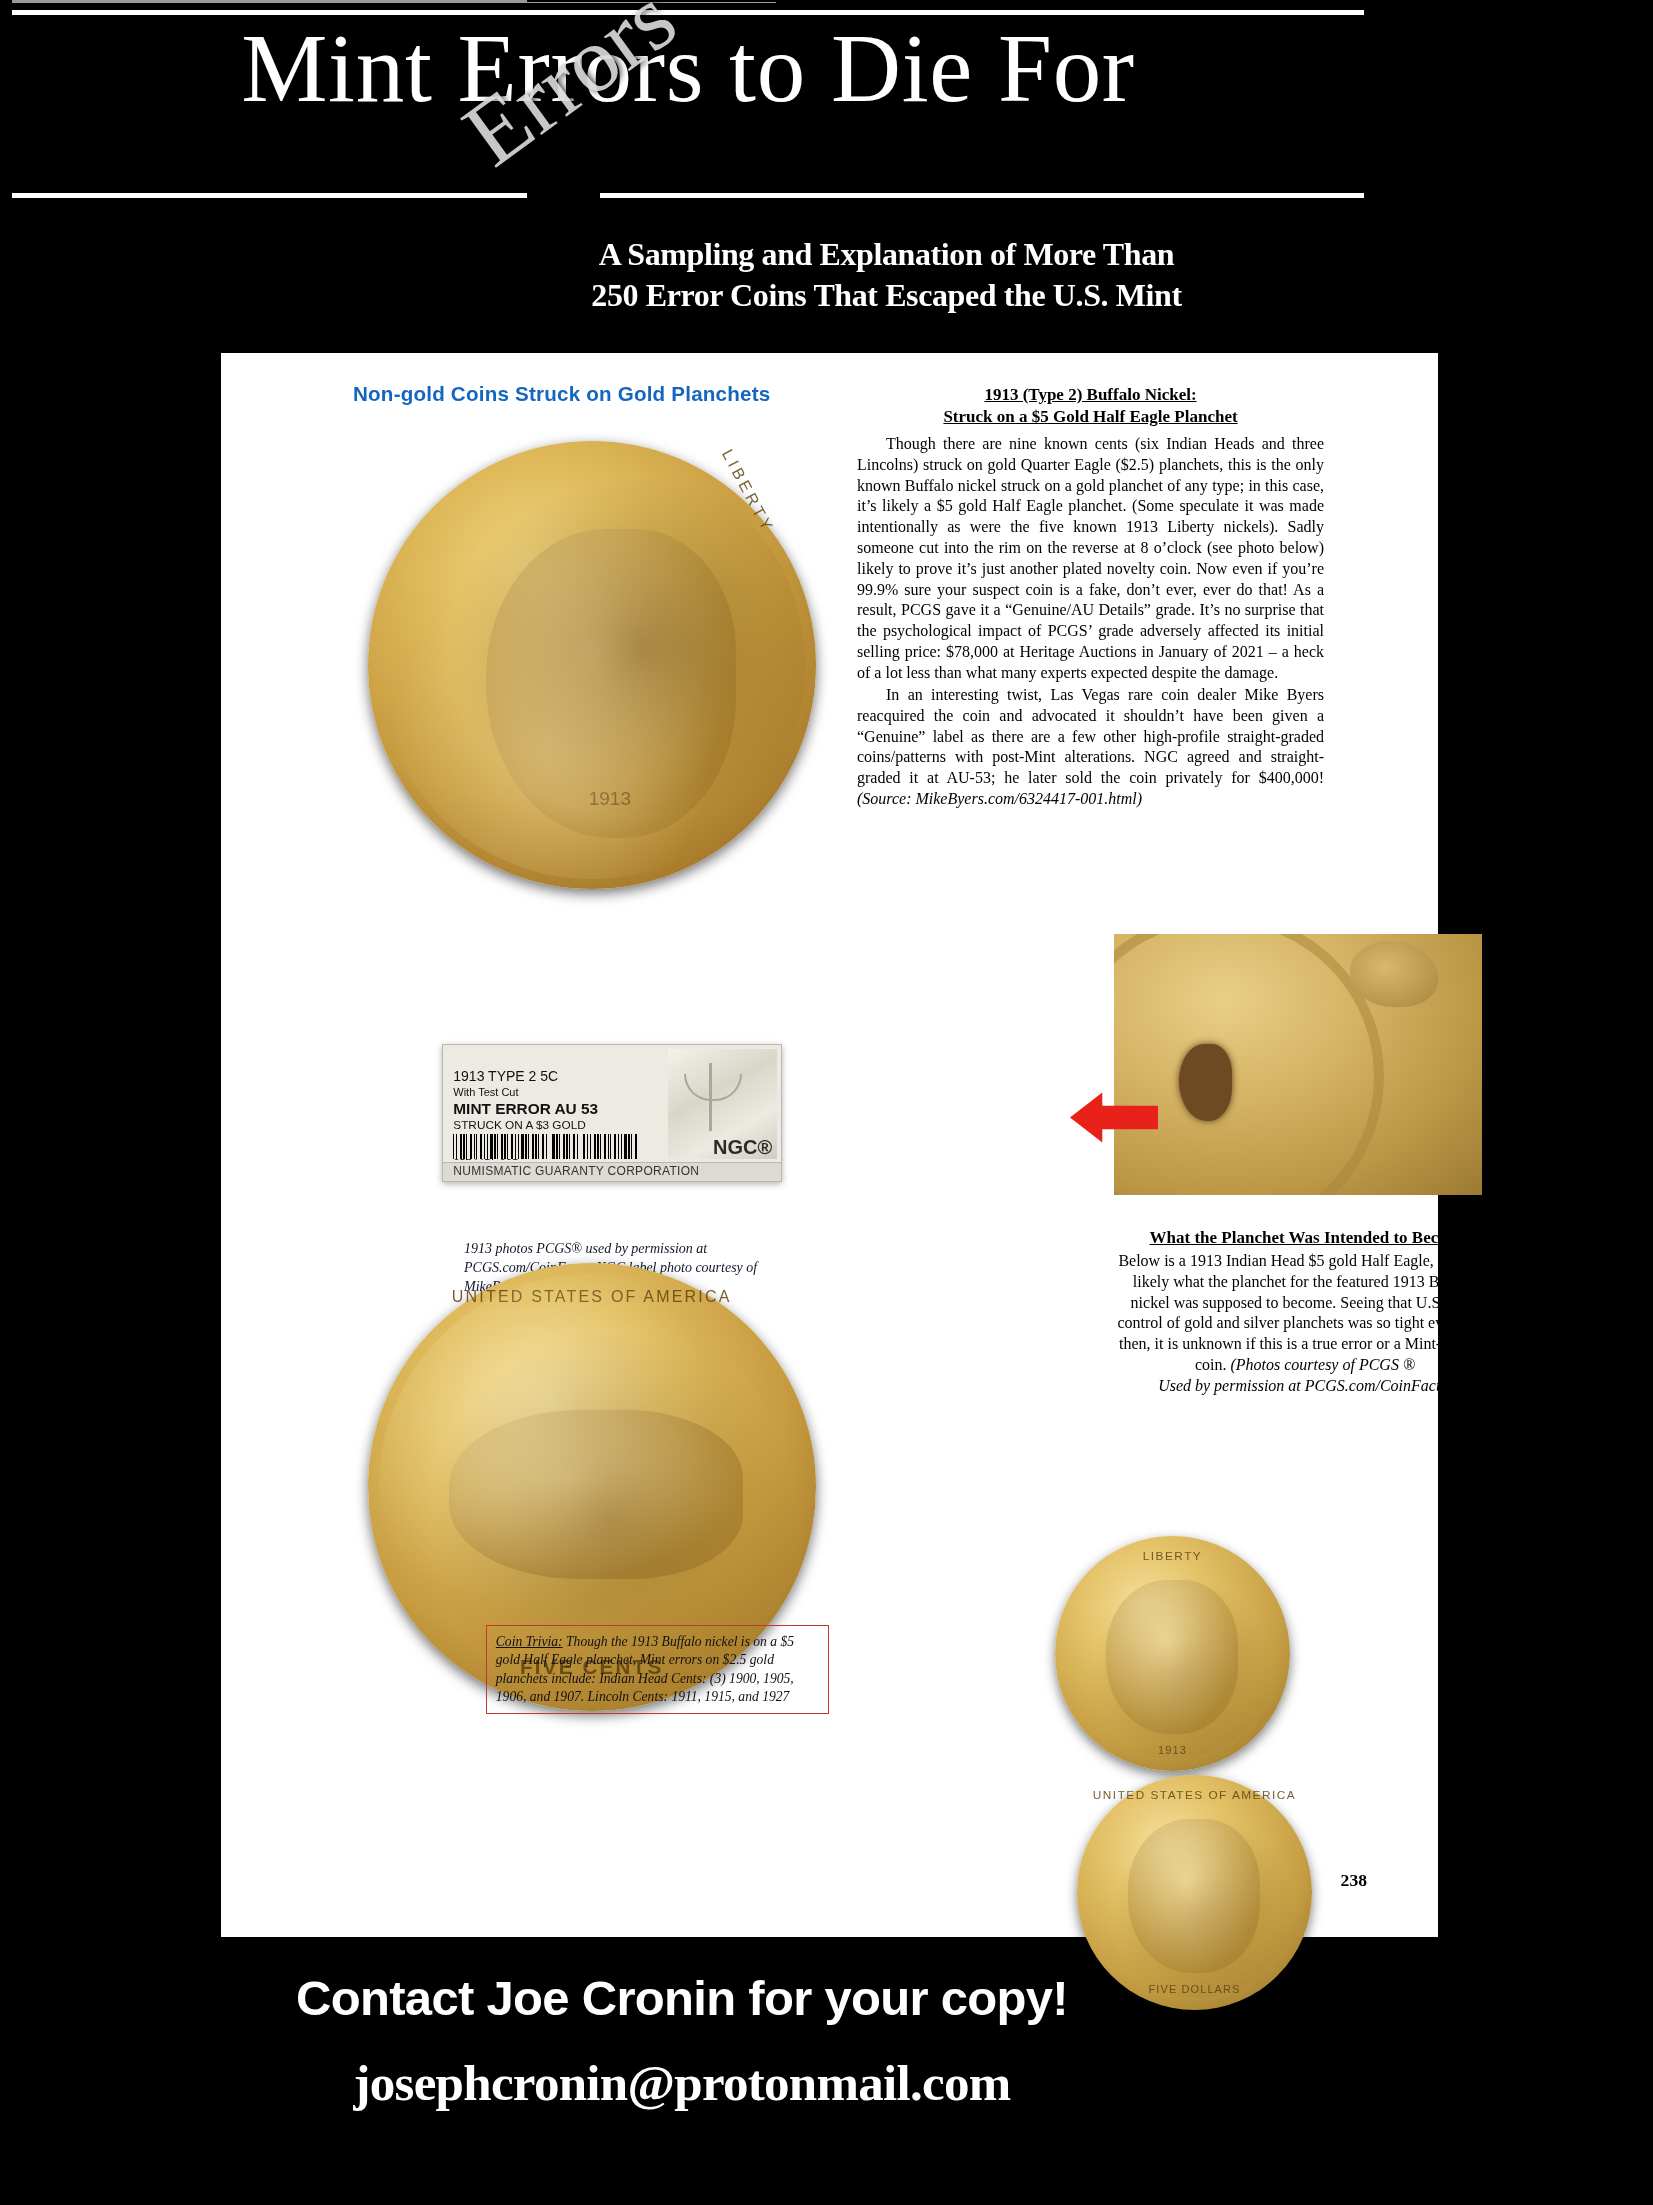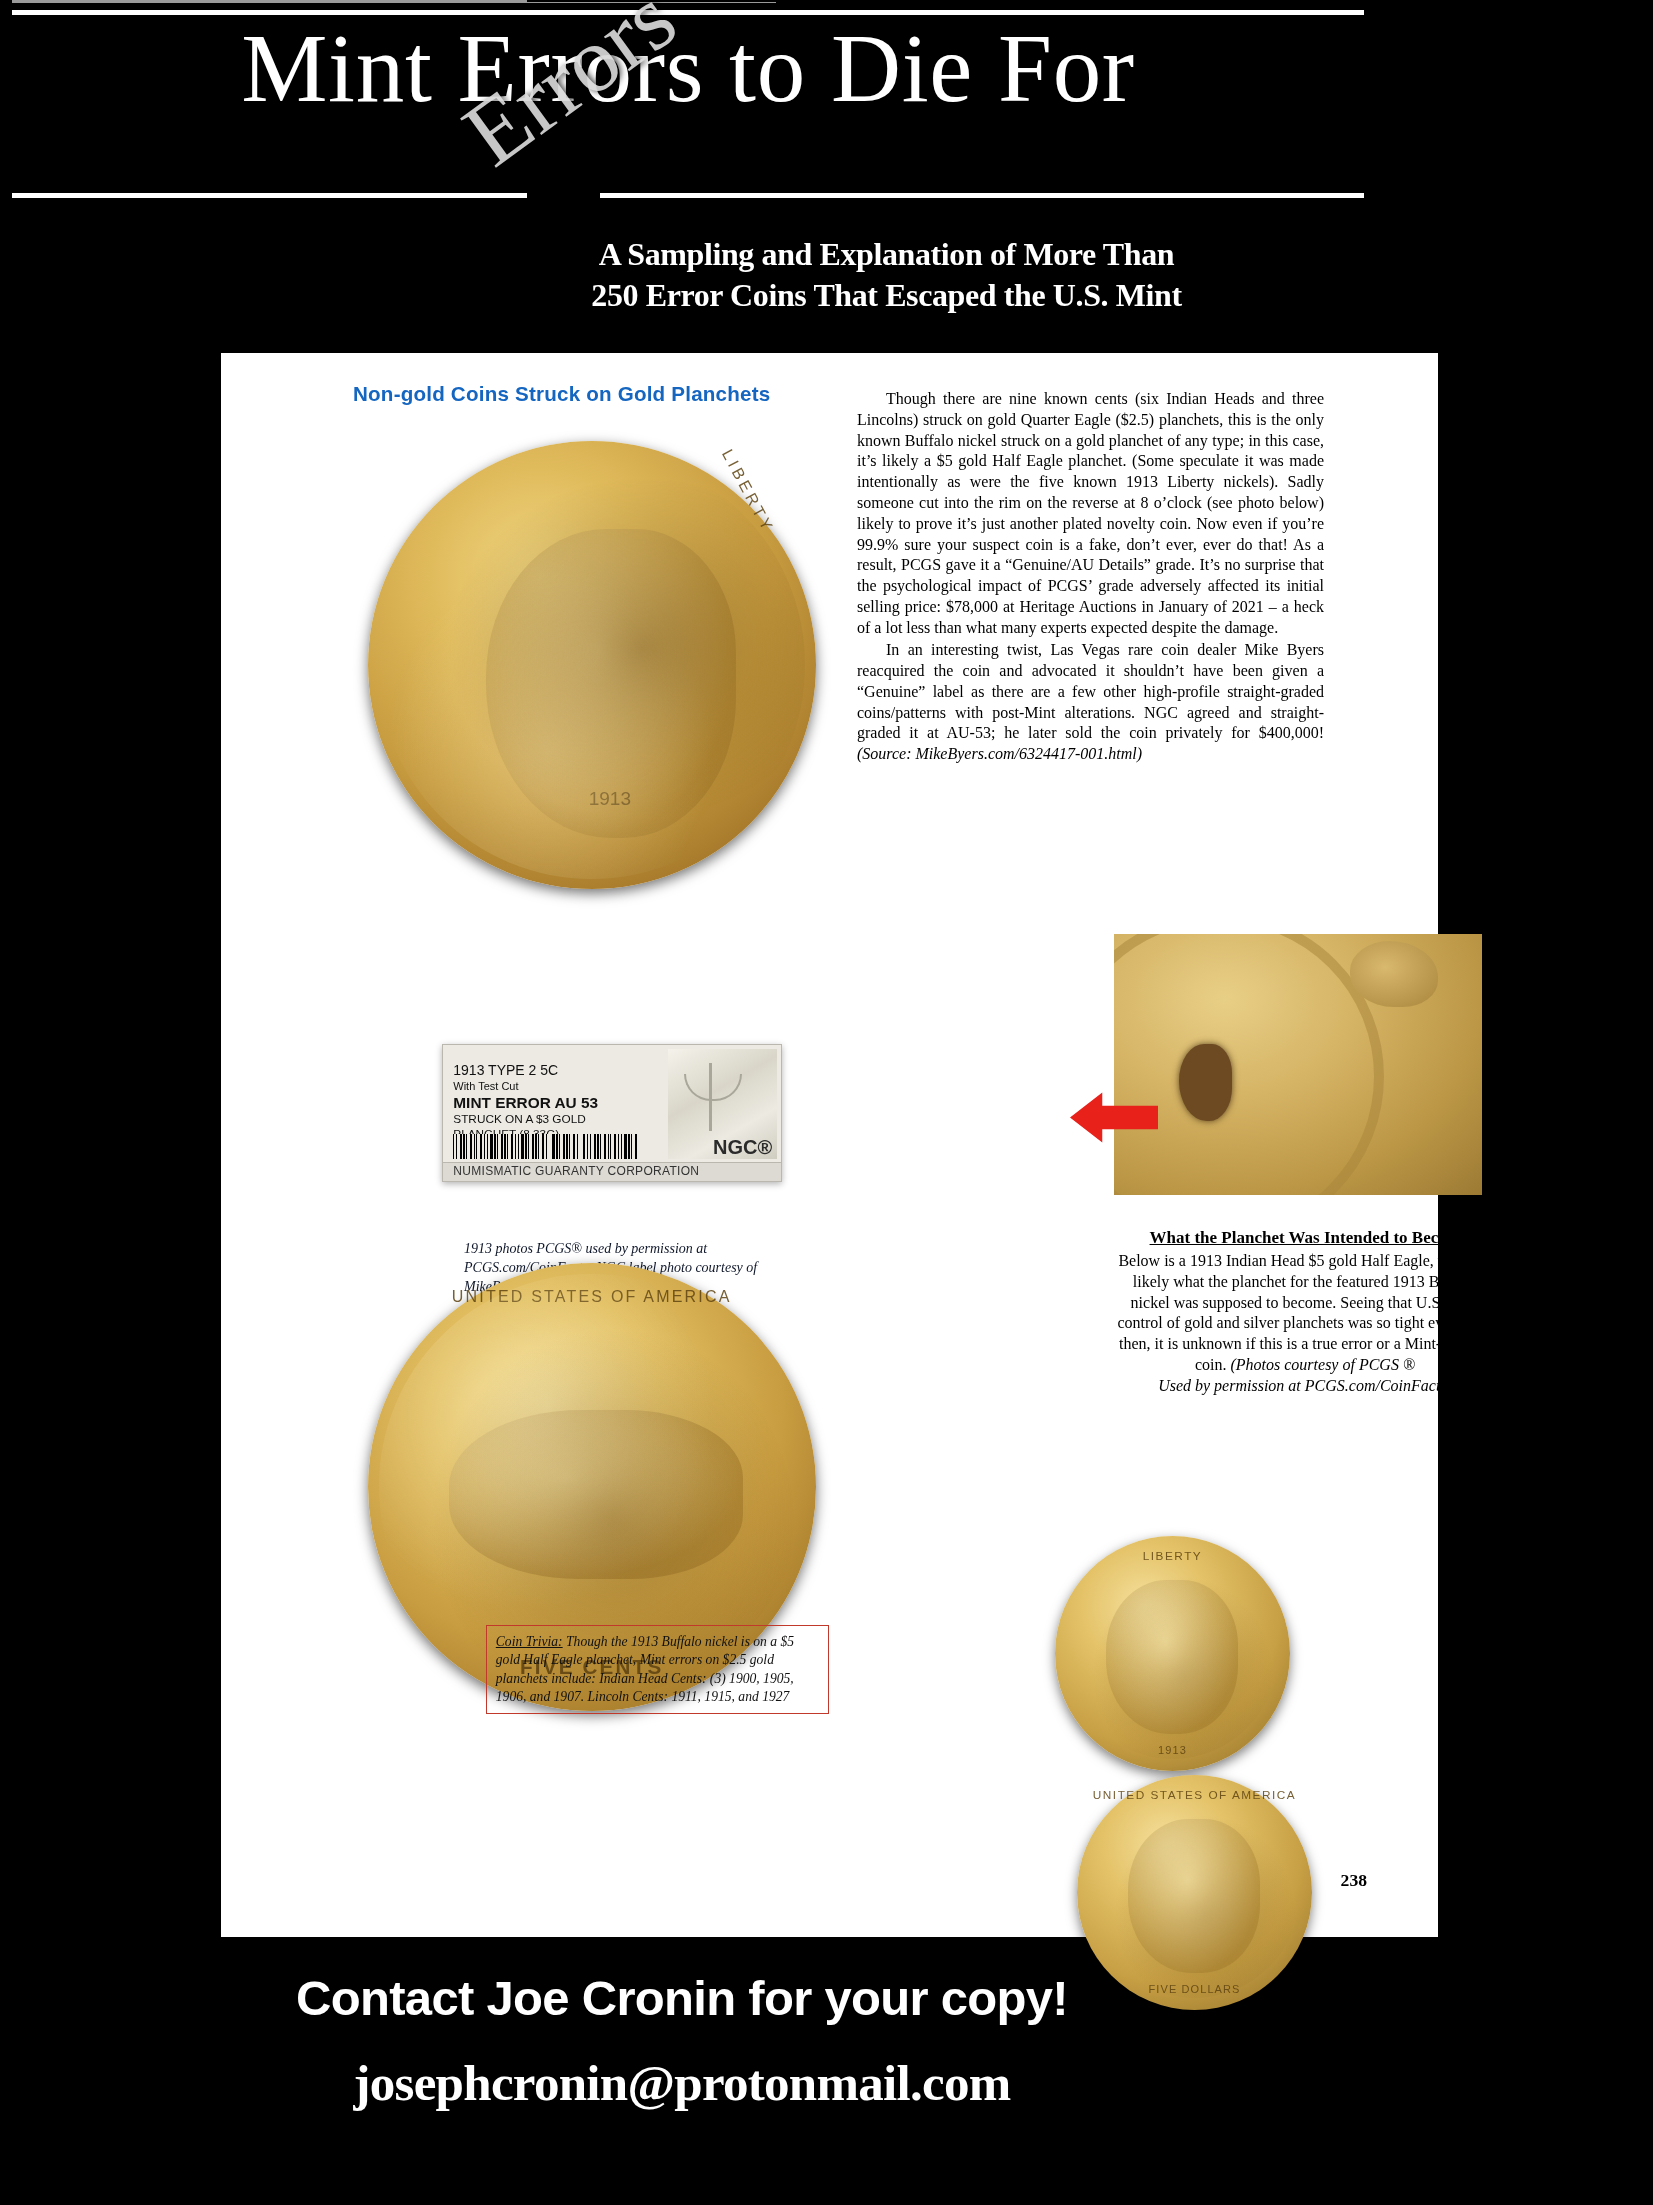--- a/index.html
+++ b/index.html
@@ -139,21 +139,21 @@
 
   
   .slab{
     position:absolute;left:221px;top:691px;
     width:338px;height:136px;
     background:#eceae3;
     border:0.7px solid #b9b7ae;
     box-shadow:0 2.2px 6.6px rgba(0,0,0,.3);
     font-family:"Liberation Sans",sans-serif;
   }
-  .slab .txt{position:absolute;left:10.3px;top:17px;width:213px;color:#111;}
+  .slab .txt{position:absolute;left:10.3px;top:23px;width:213px;color:#111;}
   .slab .l1{font-size:14px;}
   .slab .l2{font-size:11px;margin-top:1.5px;}
   .slab .l3{font-size:15.4px;font-weight:bold;margin-top:2.2px;}
   .slab .l4{font-size:11.8px;margin-top:1.5px;line-height:1.15;}
   .slab .l6{font-size:11px;margin-top:2.2px;}
   .slab .barcode{
     position:absolute;left:10.3px;bottom:22px;width:184px;height:25px;
     background:repeating-linear-gradient(90deg,#000 0 1.5px,#eceae3 1.5px 2.9px,#000 2.9px 3.7px,#eceae3 3.7px 6.6px,#000 6.6px 8.8px,#eceae3 8.8px 10.3px);
   }
   .slab .foot{
@@ -347,20 +347,24 @@
         <div class="buffalo"></div>
         <div class="arc-bot">FIVE CENTS</div>
       </div>
     </div>
 
     <div class="trivia">
       <u>Coin Trivia:</u><span> Though the 1913 Buffalo nickel is on a $5 gold Half Eagle planchet,  Mint errors on $2.5 gold planchets include: Indian Head Cents: (3) 1900, 1905, 1906, and 1907. Lincoln Cents: 1911, 1915, and 1927</span>
     </div>
 
     <div class="col-right">
+      <div class="head-right">
+        <span>1913 (Type 2) Buffalo Nickel:</span><br>
+        <span>Struck on a $5 Gold Half Eagle Planchet</span>
+      </div>
       <div class="body-text">
         <p>Though there are nine known cents (six Indian Heads and three Lincolns) struck on gold Quarter Eagle ($2.5) planchets, this is the only known Buffalo nickel struck on a gold planchet of any type; in this case, it’s likely a $5 gold Half Eagle planchet. (Some speculate it was made intentionally as were the five known 1913 Liberty nickels). Sadly someone cut into the rim on the reverse at 8 o’clock (see photo below) likely to prove it’s just another plated novelty coin. Now even if you’re 99.9% sure your suspect coin is a fake, don’t ever, ever do that! As a result, PCGS gave it a “Genuine/AU Details” grade. It’s no surprise that the psychological impact of PCGS’ grade adversely affected its initial selling price: $78,000 at Heritage Auctions in January of 2021 – a heck of a lot less than what many experts expected despite the damage.</p>
         <p><span>In an interesting twist, Las Vegas rare coin dealer Mike Byers reacquired the coin and advocated it shouldn’t have been given a “Genuine” label as there are a few other high-profile straight-graded coins/patterns with post-Mint alterations. NGC agreed and straight-graded it at AU-53; he later sold the coin privately for $400,000! </span><i>(Source: MikeByers.com/6324417-001.html)</i></p>
       </div>
     </div>
 
     <div class="cutphoto">
       <div class="rimline"></div>
       <div class="hoof"></div>
       <div class="gouge"></div>

